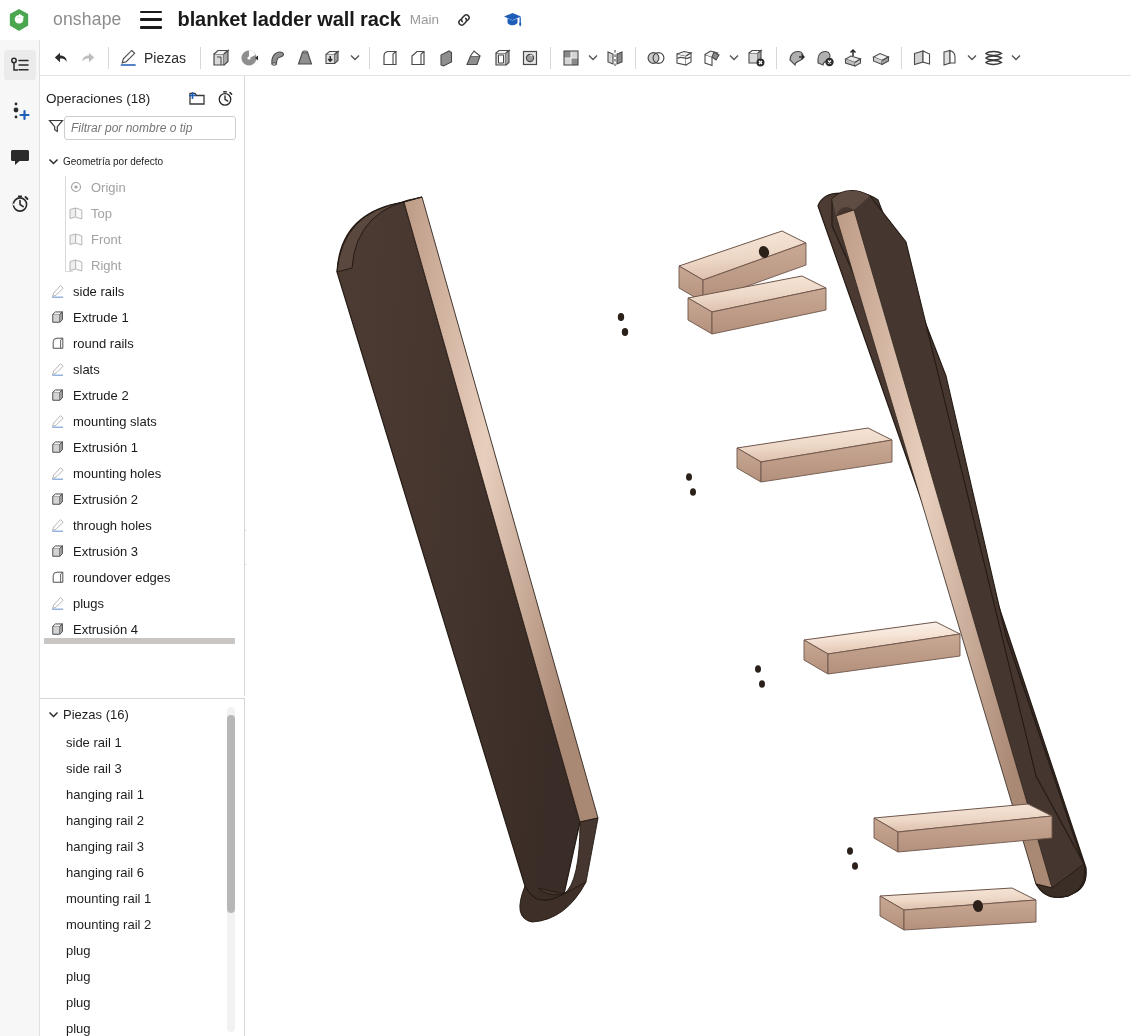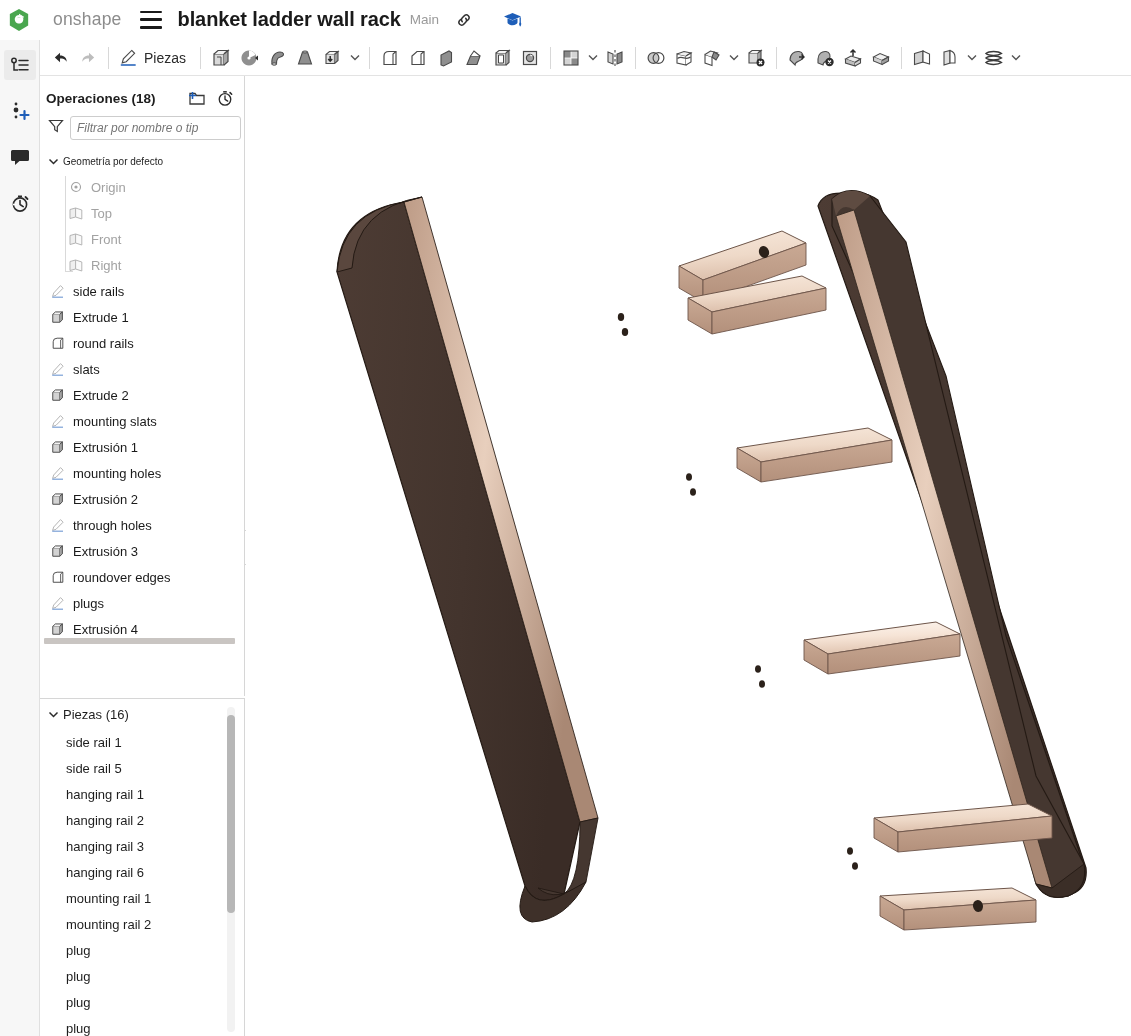--- a/index.html
+++ b/index.html
@@ -54,24 +54,24 @@
     height: 28px; cursor: pointer; border-radius: 3px; flex: 0 0 auto; }
   .tb-sketch-label { font-size: 14px; color: #2b2b2b; }
 
   
   .fpanel {
     position: absolute; top: 76px; left: 40px; width: 205px; height: 620px;
     background: #ffffff; border-right: 1px solid #d6d6d6;
     display: flex; flex-direction: column;
   }
   .fpanel-head { display: flex; align-items: center; padding: 12px 8px 6px 6px; gap: 6px; }
-  .fpanel-title { font-size: 13.5px; font-weight: 700; color: #1e1e1e; flex: 1; }
+  .fpanel-title { font-size: 13.5px; font-weight: 400; color: #1e1e1e; flex: 1; }
   .fp-icon { width: 22px; height: 20px; display: flex; align-items: center;
     justify-content: center; cursor: pointer; }
-  .filter-row { display: flex; align-items: center; gap: 6px; padding: 2px 8px 6px 8px; }
+  .filter-row { display: flex; align-items: center; gap: 0; padding: 2px 8px 6px 8px; }
   .filter-input {
     flex: 1; height: 24px; border: 1px solid #cdcdcd; border-radius: 3px;
     font-size: 12px; font-style: italic; color: #a8a8a8; padding: 0 6px;
     font-family: "Liberation Sans", sans-serif; background: #fff; outline: none;
   }
   .tree { flex: 1; overflow: hidden; padding-top: 2px; position: relative; }
   .tree-row { display: flex; align-items: center; height: 26px; padding-left: 8px;
     font-size: 13px; cursor: pointer; }
   .tree-row .ticon { width: 20px; display: flex; align-items: center; justify-content: center;
     margin-right: 5px; flex: 0 0 auto; }
@@ -652,21 +652,21 @@
 
   <div class="ppanel">
     <div class="ppanel-head">
       <svg class="caret-d" viewBox="0 0 11 11">
         <path d="M1.5 3.5 L5.5 7.5 L9.5 3.5" fill="none" stroke="#2b2b2b" stroke-width="1.5"></path>
       </svg>
       <span>Piezas (16)</span>
     </div>
     <div class="plist">
       <div class="p-row">side rail 1</div>
-      <div class="p-row">side rail 5</div>
+      <div class="p-row">side rail 3</div>
       <div class="p-row">hanging rail 1</div>
       <div class="p-row">hanging rail 2</div>
       <div class="p-row">hanging rail 3</div>
       <div class="p-row">hanging rail 6</div>
       <div class="p-row">mounting rail 1</div>
       <div class="p-row">mounting rail 2</div>
       <div class="p-row">plug</div>
       <div class="p-row">plug</div>
       <div class="p-row">plug</div>
       <div class="p-row">plug</div>

